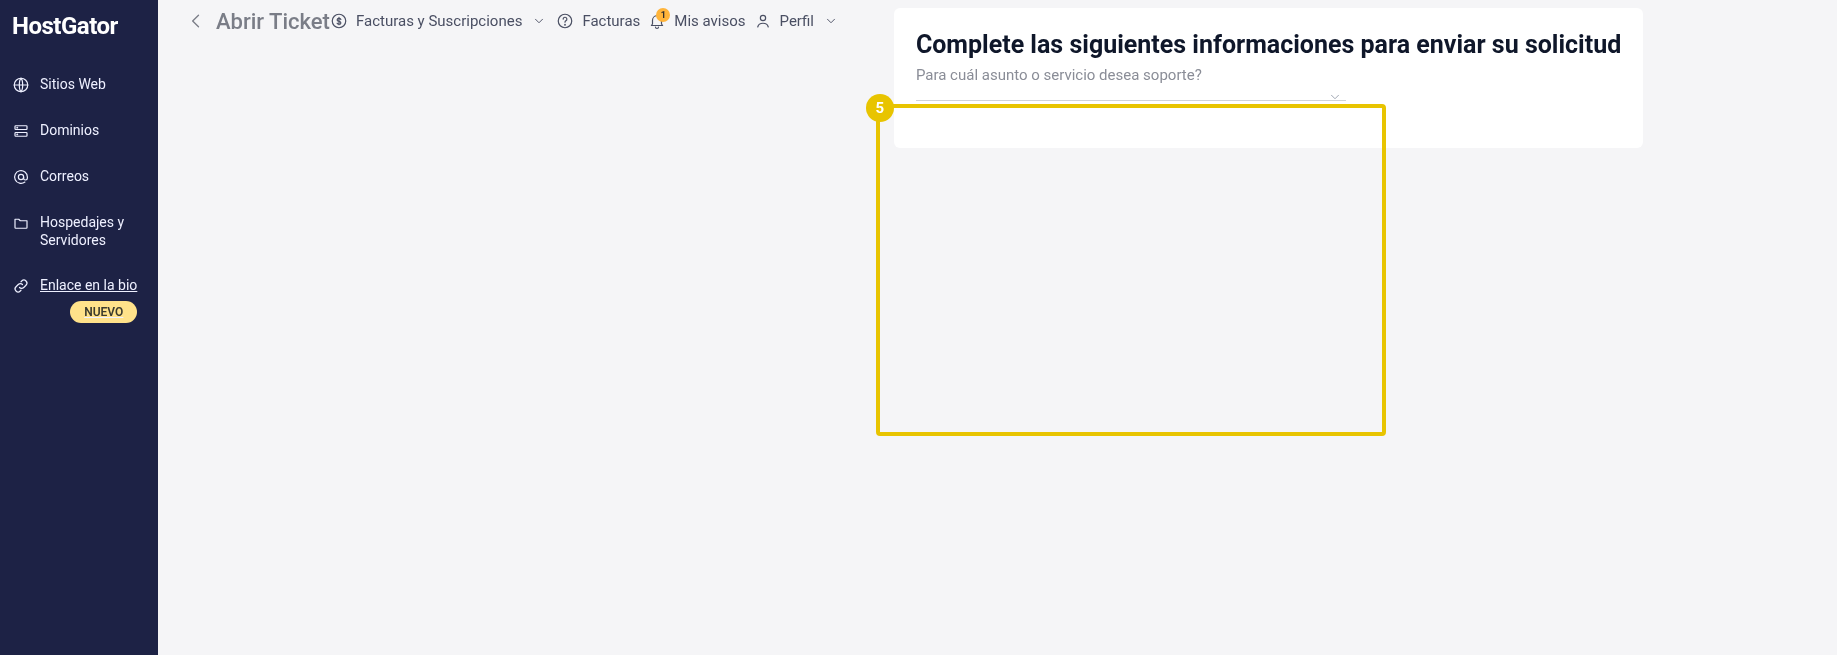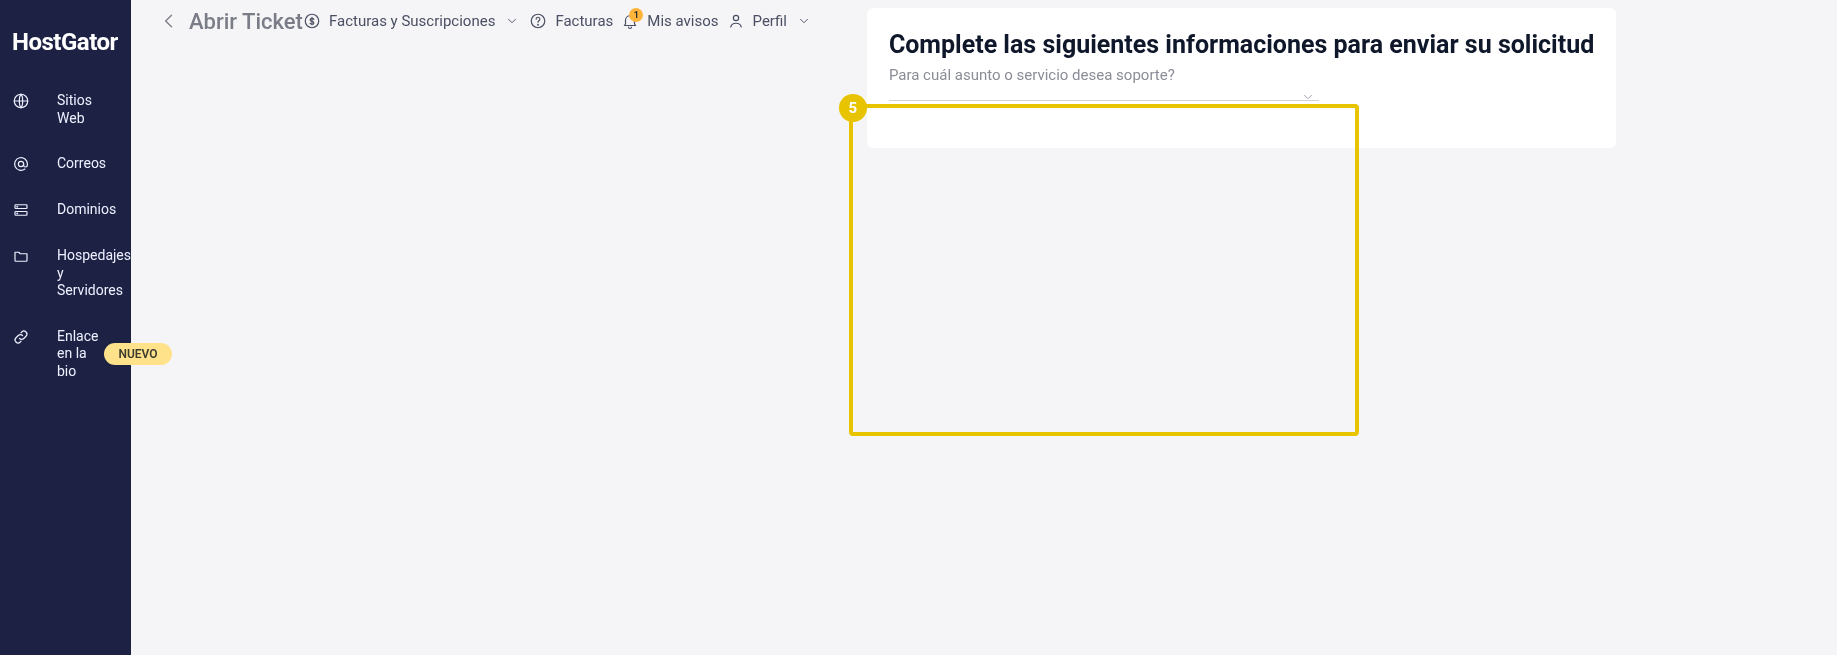--- a/index.html
+++ b/index.html
@@ -9,47 +9,47 @@
     background: #f5f5f7;
     color: #2d3142;
     width: 1837px;
     height: 655px;
     overflow: hidden;
     display: flex;
   }
 
   
   .sidebar {
-    width: 131px;
+    width: 158px;
     background: #1d2245;
     color: #fff;
     display: flex;
     flex-direction: column;
     flex-shrink: 0;
-    padding-top: 20px;
+    padding-top: 4px;
   }
   .brand {
     font-size: 24px;
     font-weight: 700;
     padding: 8px 10px 22px 12px;
     letter-spacing: -0.5px;
   }
   .nav { display: flex; flex-direction: column; gap: 0; }
   .nav-item {
     display: flex;
     align-items: flex-start;
-    gap: 27px;
+    gap: 10px;
     padding: 14px 12px;
     font-size: 14px;
     cursor: pointer;
     color: #eef0ff;
   }
   .nav-item .icon { width: 18px; height: 18px; flex-shrink: 0; display:flex; align-items:center; justify-content:center; }
   .nav-item .label { line-height: 1.25; }
-  .nav-item.bio .label-wrap { display:flex; flex-direction:row; align-items:center; gap:6px; }
+  .nav-item.bio .label-wrap { display:flex; flex-direction:column; align-items:flex-end; gap:6px;text-decoration:underline; }
   .badge-new {
     background: #ffe28a;
     color: #3b3b2e;
     font-size: 12px;
     font-weight: 600;
     padding: 4px 14px;
     border-radius: 14px;
   }
 
   
@@ -149,37 +149,37 @@
             <circle cx="12" cy="12" r="9"></circle>
             <path d="M3 12h18M12 3c3 3 3 15 0 18M12 3c-3 3-3 15 0 18"></path>
           </svg>
       </span>
       <span class="label">Sitios Web</span>
     </div>
 
     <div class="nav-item">
       <span class="icon">
         <svg viewBox="0 0 24 24" width="18" height="18">
-            <circle cx="12" cy="12" r="3.5"></circle>
-            <path d="M15.5 12v1.5a2.5 2.5 0 0 0 5 0V12a8.5 8.5 0 1 0-3.3 6.7"></path>
-          </svg>
-      </span>
-      <span class="label">Correos</span>
-    </div>
-
-    <div class="nav-item">
-      <span class="icon">
-        <svg viewBox="0 0 24 24" width="18" height="18">
             <rect x="4" y="5" width="16" height="5" rx="1"></rect>
             <rect x="4" y="14" width="16" height="5" rx="1"></rect>
             <circle cx="7" cy="7.5" r="0.5"></circle>
             <circle cx="7" cy="16.5" r="0.5"></circle>
           </svg>
       </span>
       <span class="label">Dominios</span>
+    </div>
+
+    <div class="nav-item">
+      <span class="icon">
+        <svg viewBox="0 0 24 24" width="18" height="18">
+            <circle cx="12" cy="12" r="3.5"></circle>
+            <path d="M15.5 12v1.5a2.5 2.5 0 0 0 5 0V12a8.5 8.5 0 1 0-3.3 6.7"></path>
+          </svg>
+      </span>
+      <span class="label">Correos</span>
     </div>
 
     <div class="nav-item">
       <span class="icon">
         <svg viewBox="0 0 24 24" width="18" height="18">
             <path d="M4 7h5l2 2h9v9a1 1 0 0 1-1 1H5a1 1 0 0 1-1-1V7z"></path>
           </svg>
       </span>
       <span class="label">Hospedajes y Servidores</span>
     </div>

